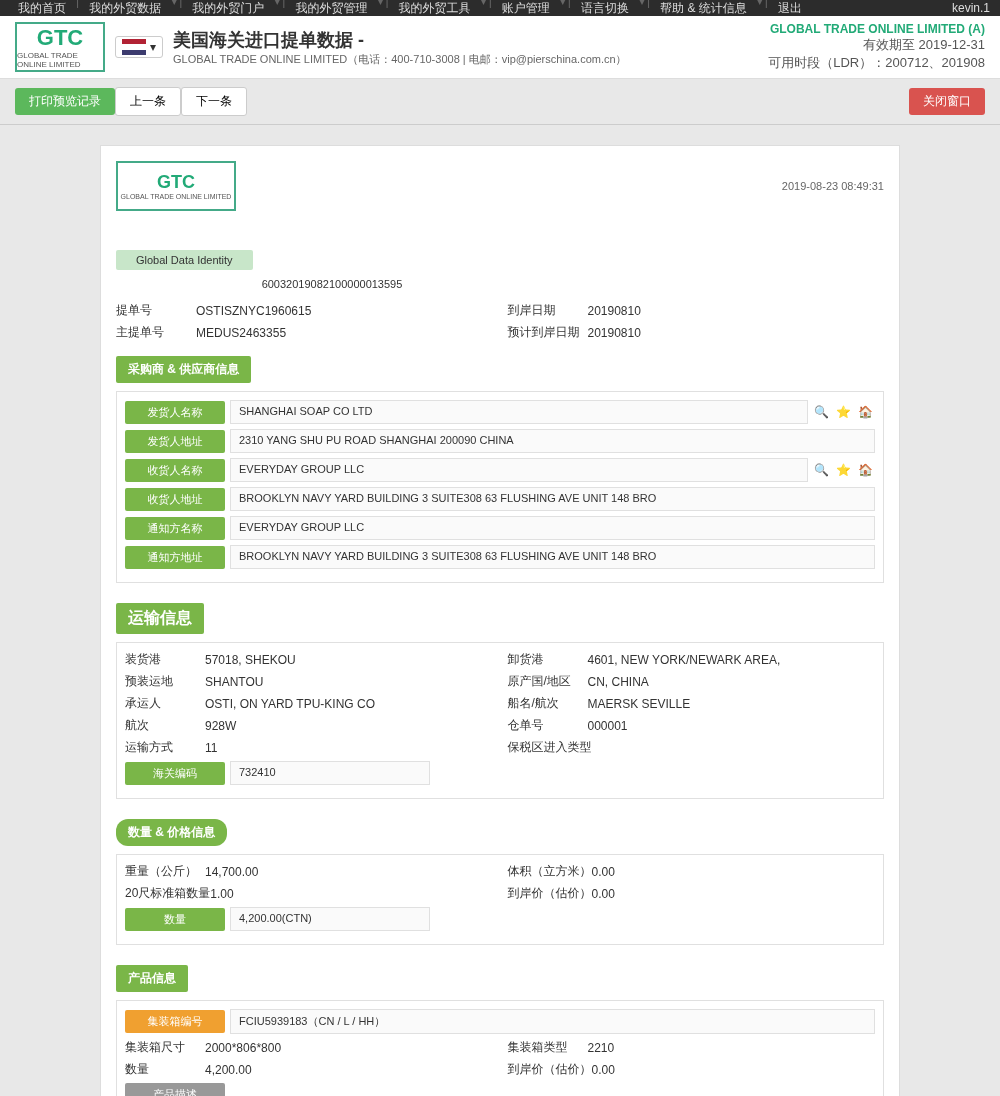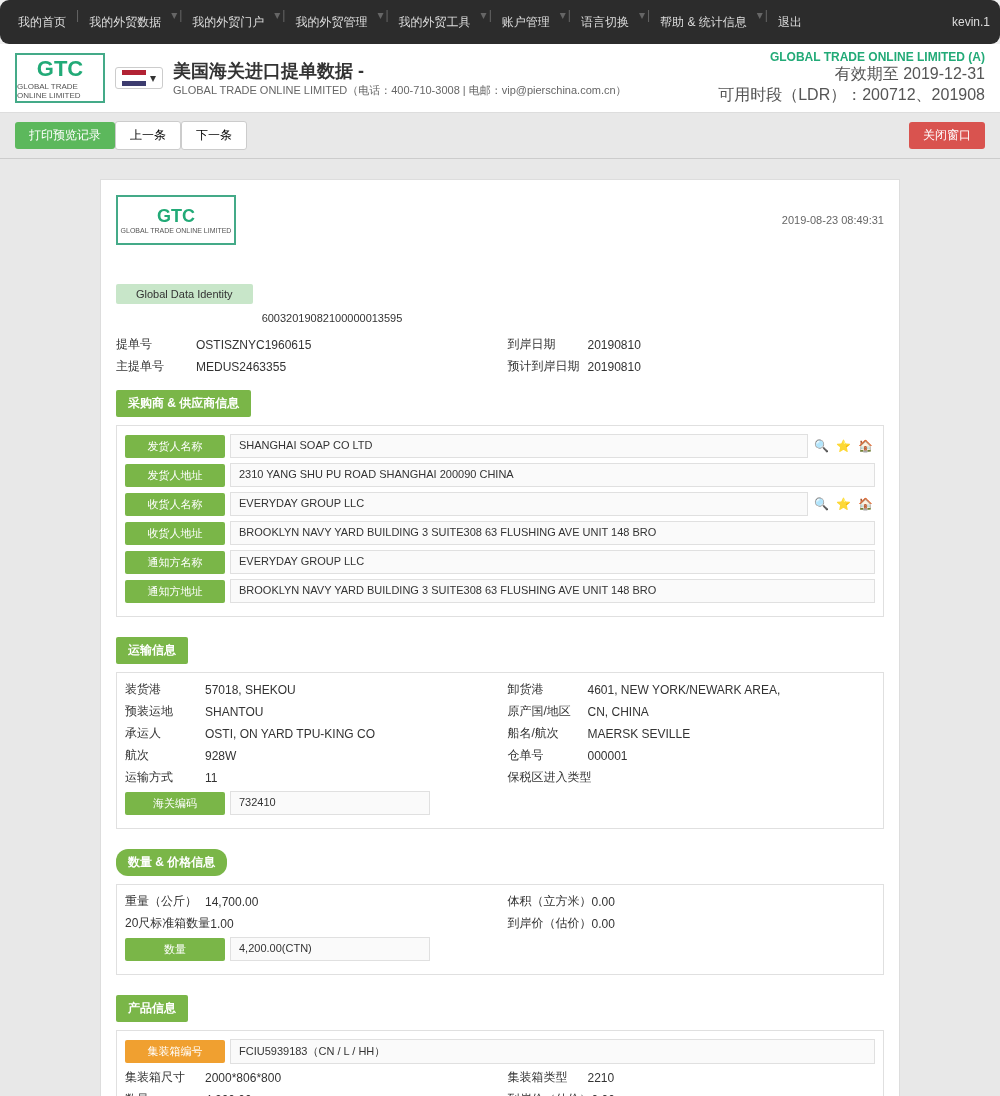--- a/index.html
+++ b/index.html
@@ -1,38 +1,38 @@
 <!DOCTYPE html>
 <html><head>
   <meta charset="utf-8">
   <style>
     * { margin: 0; padding: 0; box-sizing: border-box; }
     body { font-family: Arial, sans-serif; font-size: 12px; background: #f0f0f0; color: #333; width: 1000px; }
     
     
-    .top-nav { background: #2c2c2c; color: #ccc; display: flex; align-items: center; padding: 0 10px; height: 44px; justify-content: space-between; border-radius: 9px; }
+    .top-nav { background: #2c2c2c; color: #ccc; display: flex; align-items: center; padding: 0 10px; height: 16px; justify-content: space-between; }
     .top-nav-left { display: flex; gap: 2px; }
     .top-nav-item { color: #ddd; padding: 0 8px; cursor: pointer; font-size: 12px; line-height: 28px; }
     .top-nav-right { color: #ddd; font-size: 12px; }
 
     
     .header { background: #fff; display: flex; align-items: center; justify-content: space-between; padding: 6px 15px; border-bottom: 1px solid #ddd; }
     .header-left { display: flex; align-items: center; gap: 10px; }
     .logo-box { display: flex; align-items: center; }
     .logo-img { width: 90px; height: 50px; border: 2px solid #4a8; display: flex; align-items: center; justify-content: center; flex-direction: column; }
     .logo-text-gtc { font-size: 22px; font-weight: bold; color: #2a7; }
     .logo-sub { font-size: 8px; color: #555; }
     .flag-box { display: flex; align-items: center; border: 1px solid #ccc; padding: 2px 6px; cursor: pointer; border-radius: 3px; }
     .flag { width: 24px; height: 16px; background: linear-gradient(to bottom, #B22234 0%, #B22234 33%, #fff 33%, #fff 66%, #3C3B6E 66%); margin-right: 4px; }
     .header-title { }
     .header-title h2 { font-size: 18px; color: #333; }
     .header-title p { font-size: 11px; color: #666; }
     .header-right { text-align: right; }
     .header-right .company { color: #2a7; font-weight: bold; font-size: 12px; }
-    .header-right .info { font-size: 16px; color: #555; }
+    .header-right .info { font-size: 13px; color: #555; }
 
     
     .toolbar { background: #e8e8e8; padding: 8px 15px; display: flex; gap: 0; align-items: center; border-bottom: 1px solid #ccc; }
     .btn-green { background: #5cb85c; color: #fff; border: none; padding: 5px 14px; cursor: pointer; border-radius: 3px; font-size: 12px; }
     .btn-nav { background: #fff; border: 1px solid #ccc; padding: 5px 14px; cursor: pointer; border-radius: 3px; font-size: 12px; }
     .btn-close { background: #d9534f; color: #fff; border: none; padding: 5px 14px; cursor: pointer; border-radius: 3px; font-size: 12px; margin-left: auto; }
 
     
     .main-content { background: #fff; margin: 10px auto; padding: 15px; max-width: 800px; border: 1px solid #ddd; }
     
@@ -213,21 +213,21 @@
         </div>
 
         <div class="data-row">
           <span class="label">通知方地址</span>
           <span class="value">BROOKLYN NAVY YARD BUILDING 3 SUITE308 63 FLUSHING AVE UNIT 148 BRO</span>
         </div>
       </div>
     </div>
 
     <div>
-      <div style="background:#7ab648; color:#fff; padding:5px 12px; margin:10px 0 8px 0; font-size:12px; font-weight:bold; display:inline-block; border-radius:2px;">运输信息</div>
+      <div style="background:#7ab648; color:#fff; padding:5px 12px; margin:10px 0 8px 0; font-size:16px; font-weight:bold; display:inline-block; border-radius:2px;">运输信息</div>
       <div class="section-container">
 
         <div class="two-col">
           <div class="col">
             <span class="label">装货港</span>
             <span class="value">57018, SHEKOU</span>
           </div>
           <div class="col">
             <span class="label-blue">卸货港</span>
             <span class="value">4601, NEW YORK/NEWARK AREA,</span>

